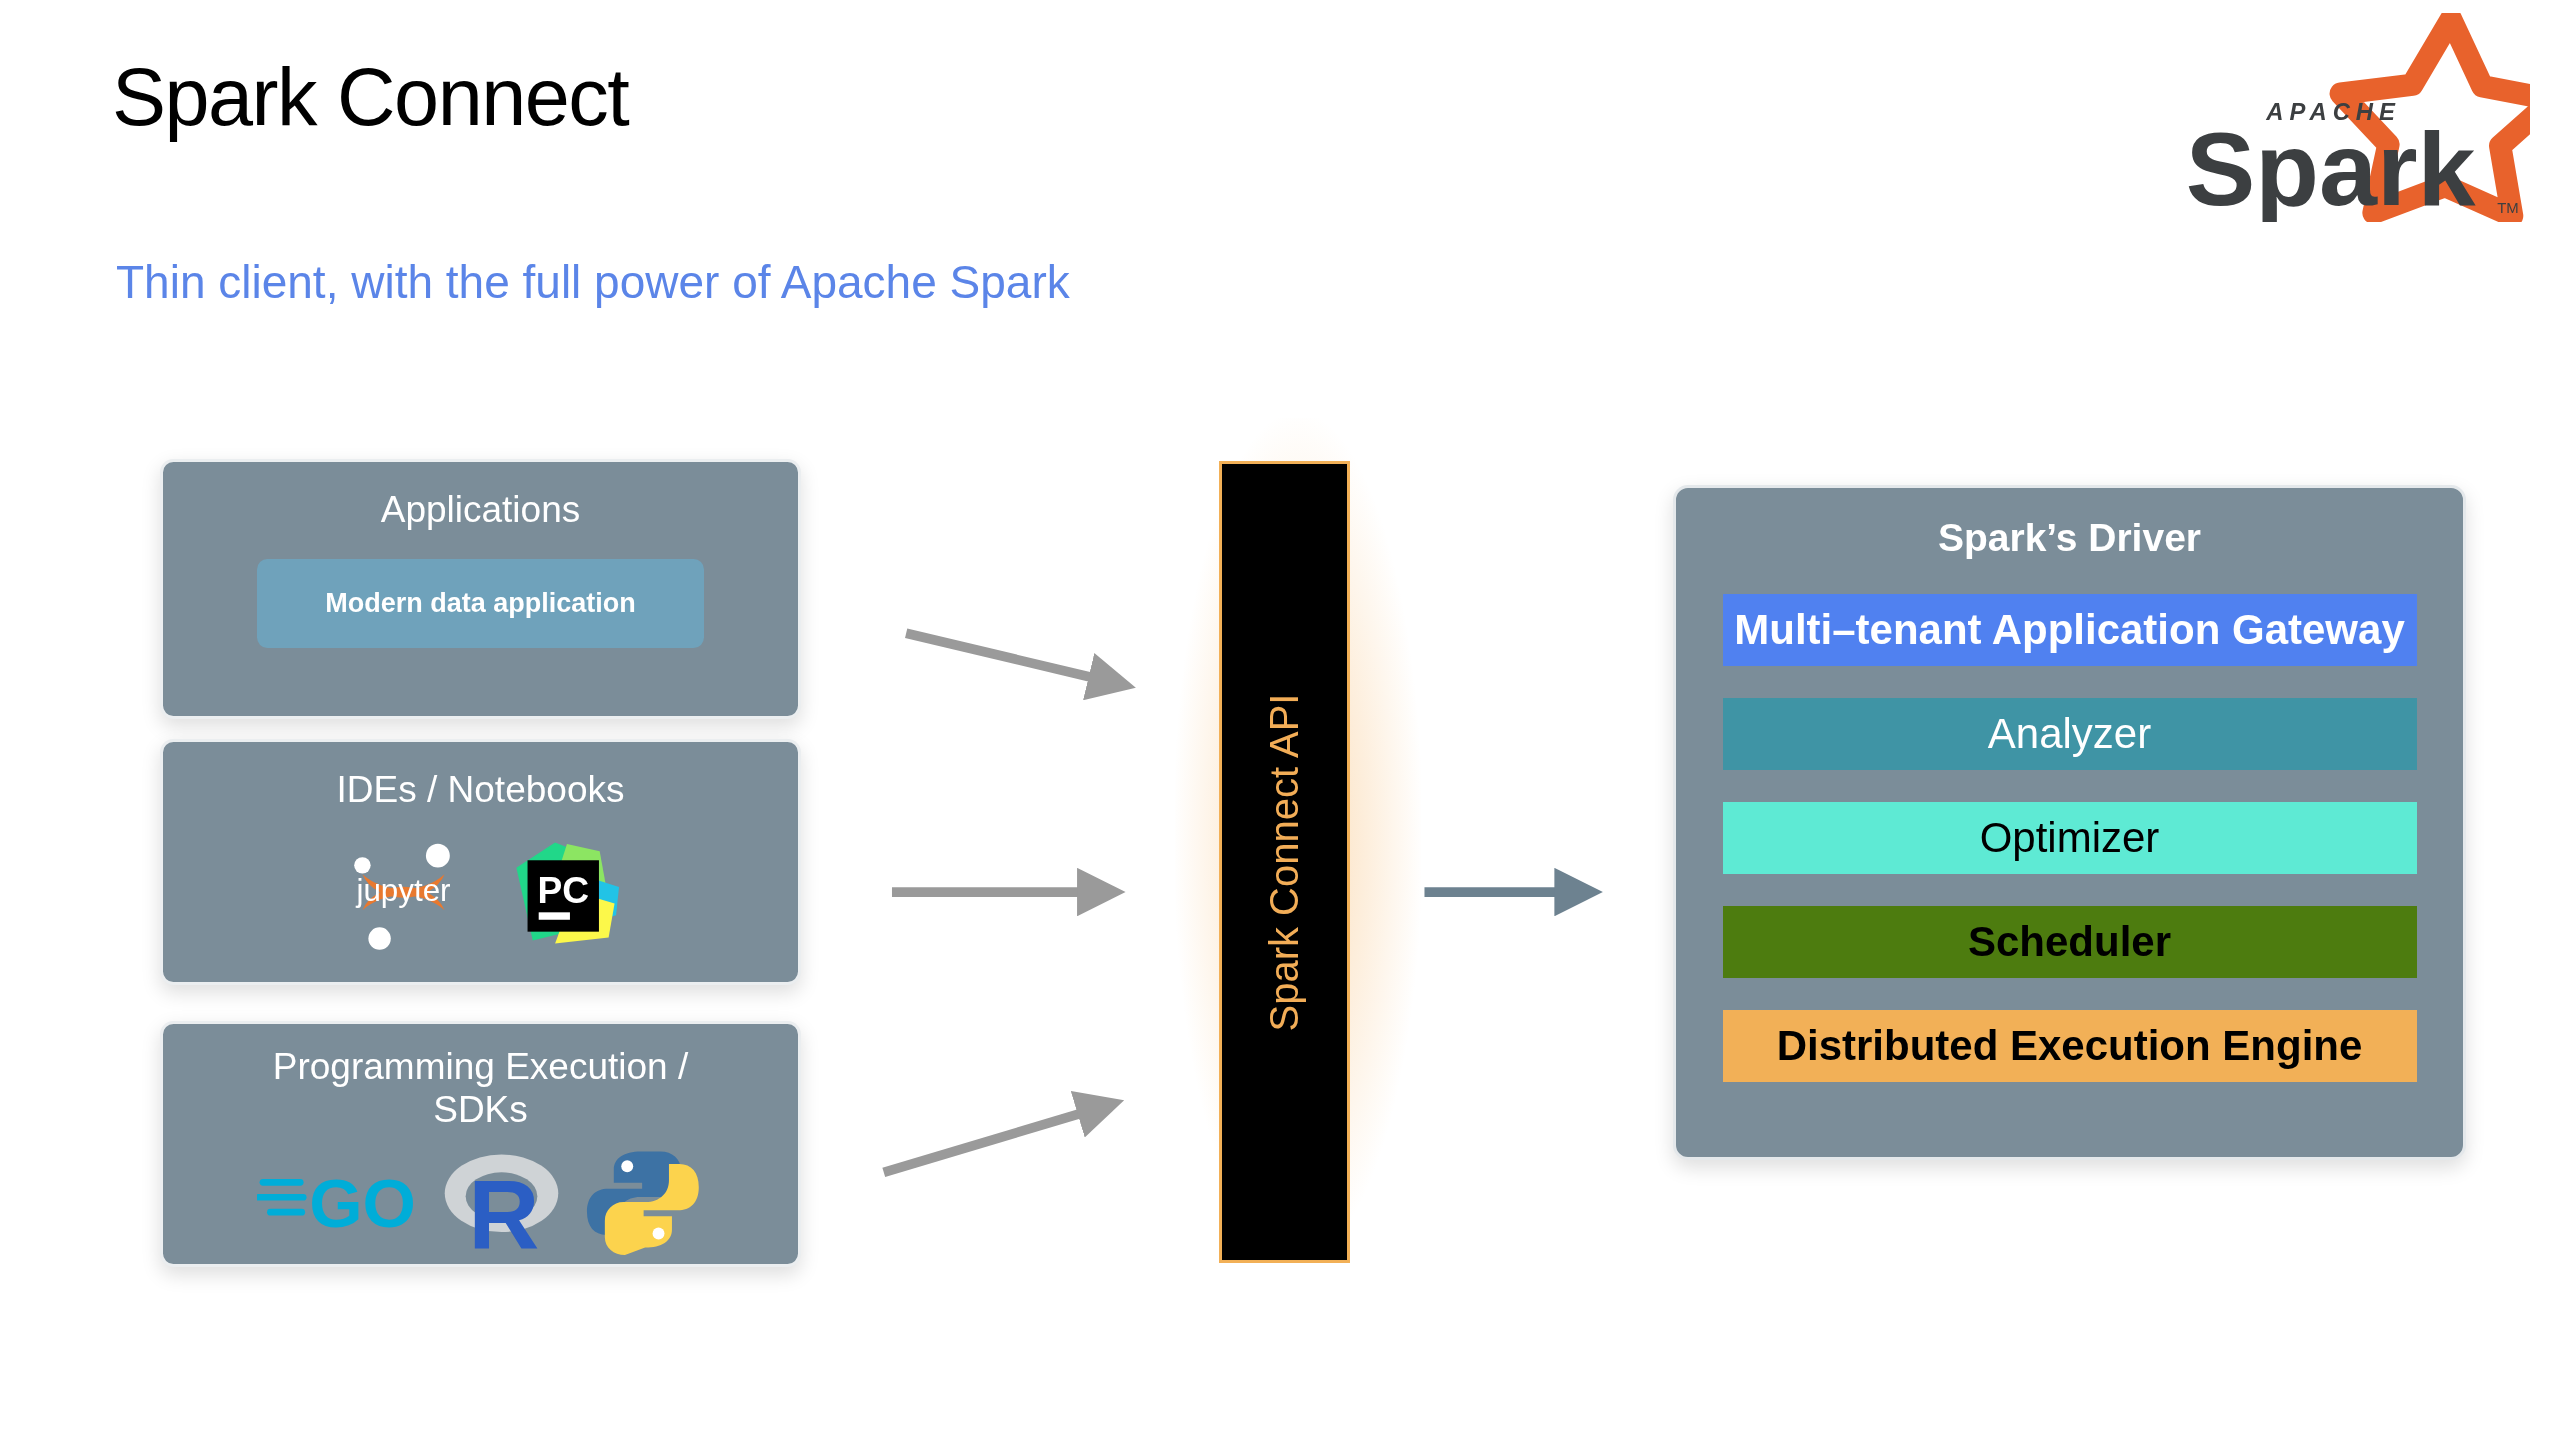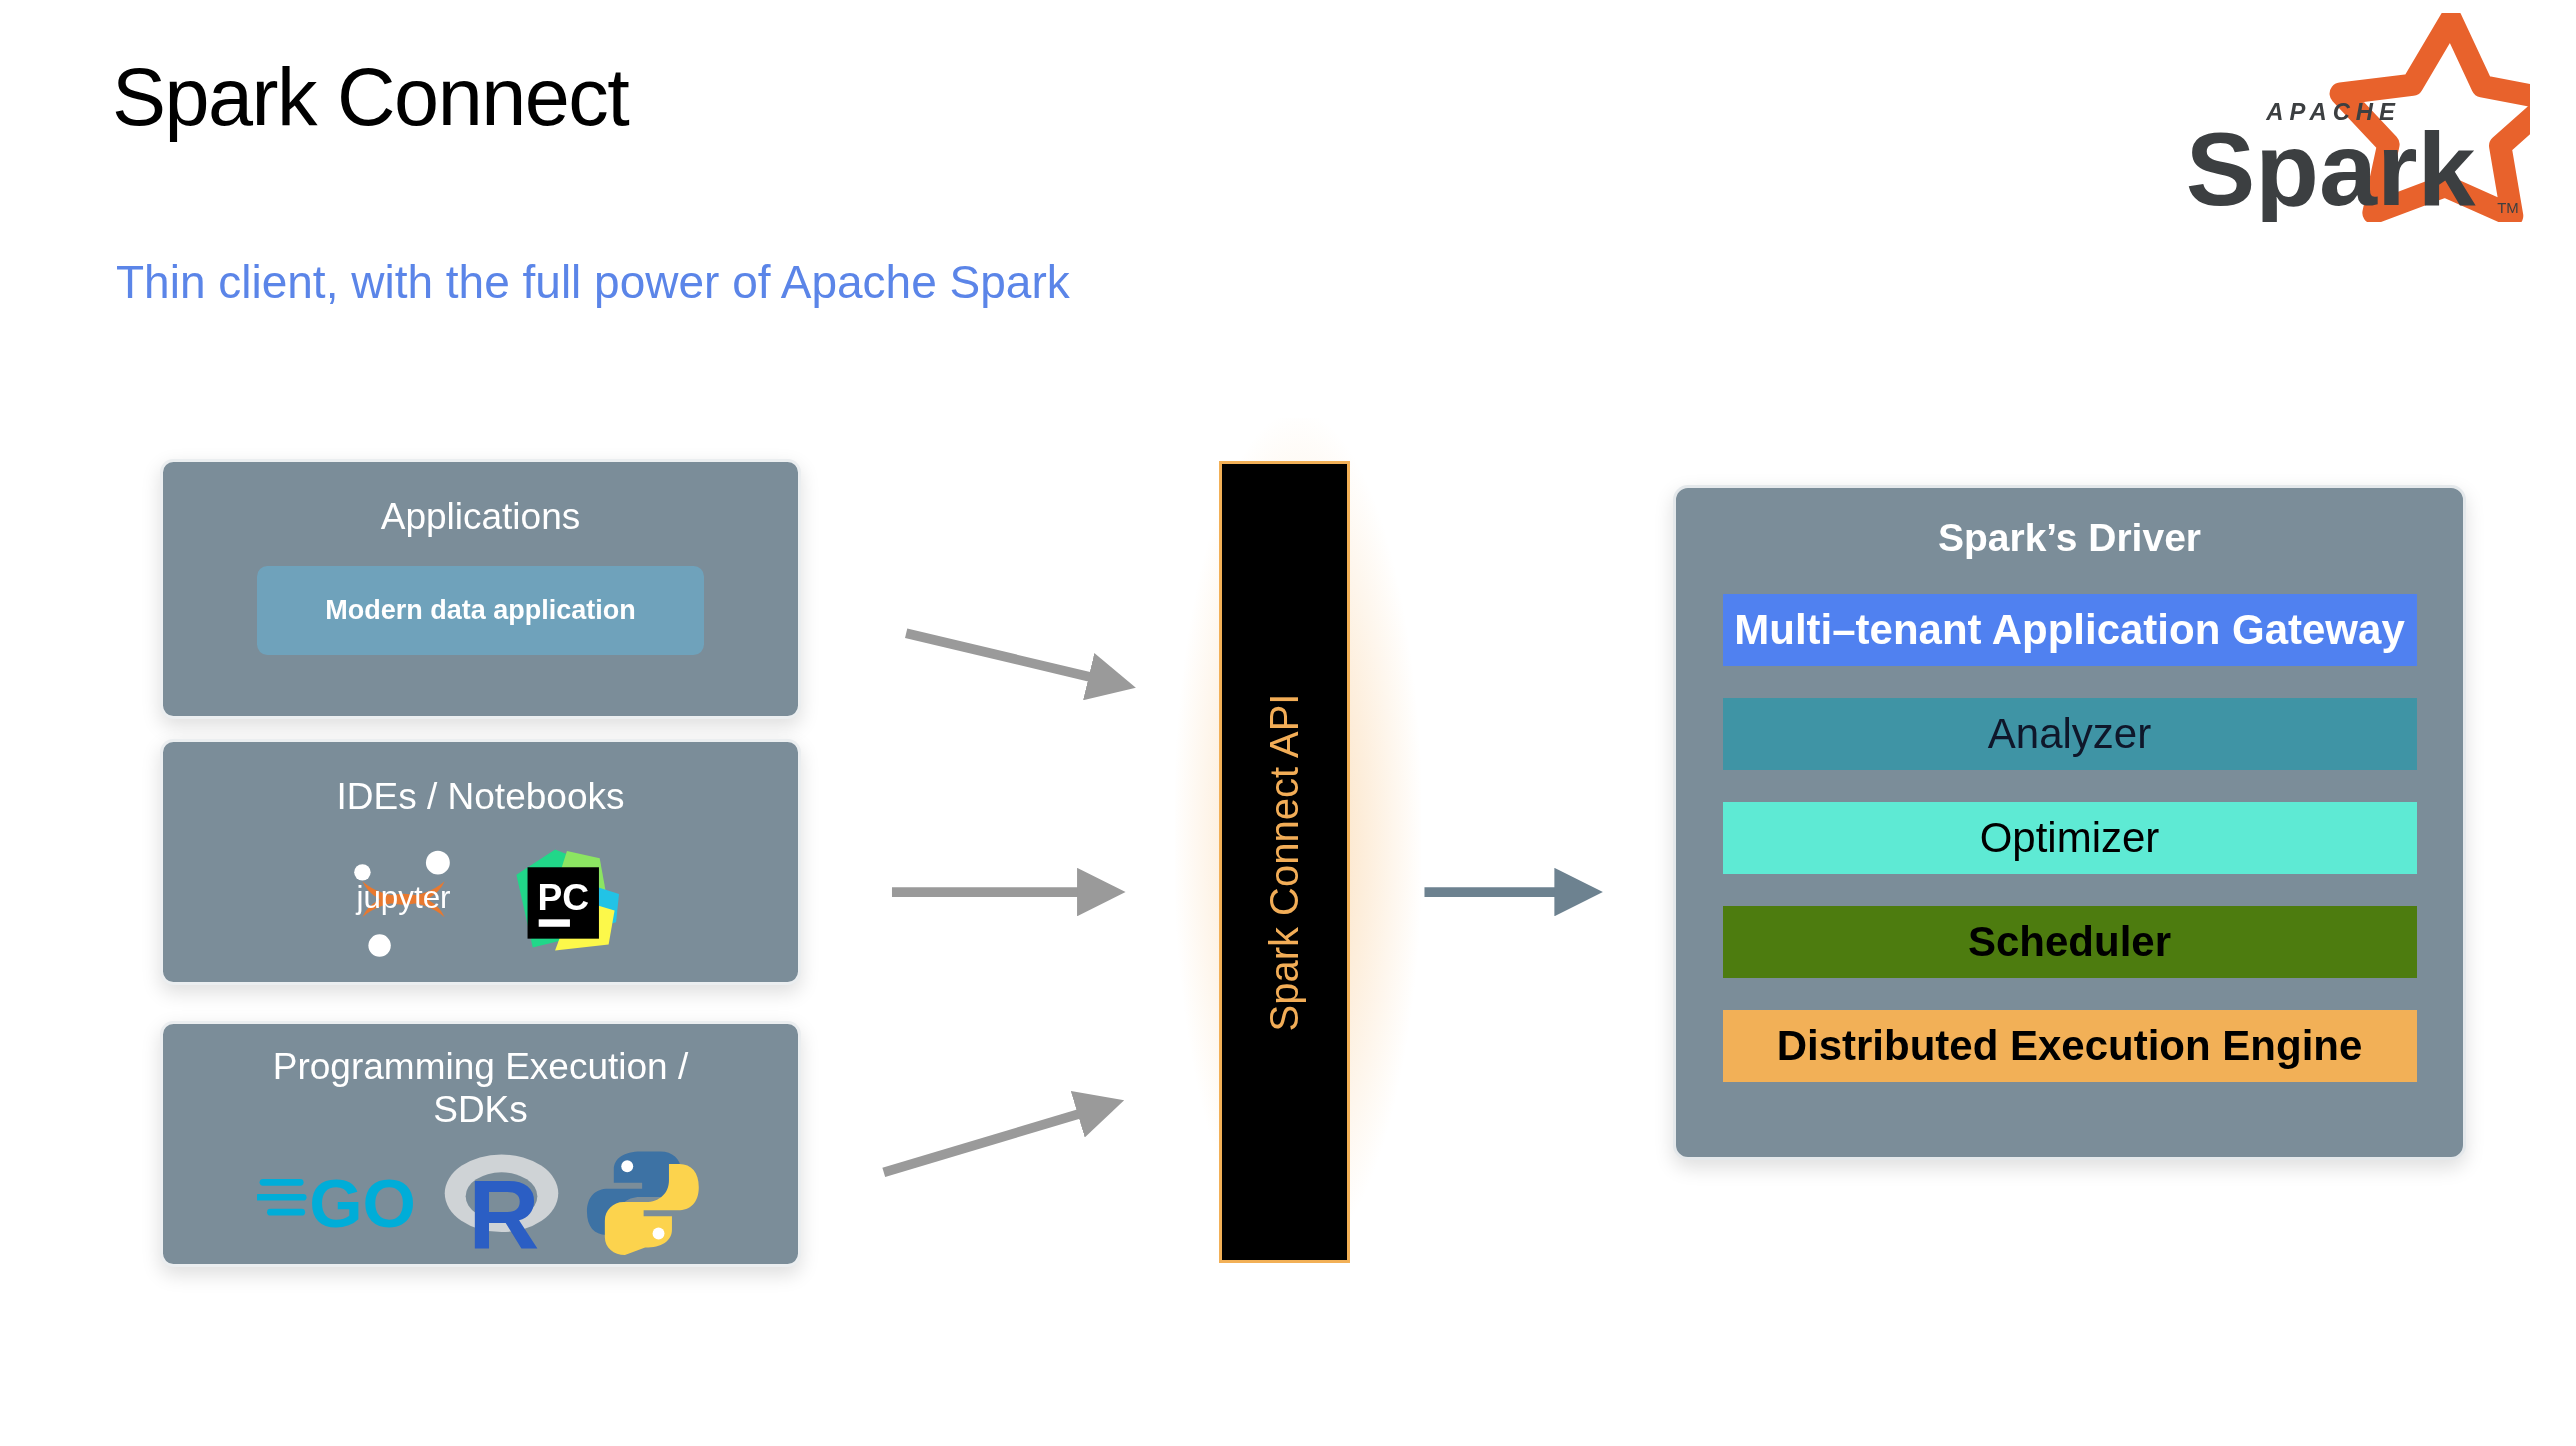--- a/index.html
+++ b/index.html
@@ -53,21 +53,21 @@
   #card-applications { top: 459px;  height: 260px; }
   #card-ides         { top: 739px;  height: 246px; }
   #card-languages    { top: 1021px; height: 246px; }
 
   .card-title {
     color: #ffffff;
     text-align: center;
     font-size: 37px;
     font-weight: 400;
     line-height: 1.14;
-    margin-top: 34px;
+    margin-top: 27px;
   }
   #card-languages .card-title { margin-top: 22.4px; }
 
   .inner-chip {
     margin: 28px auto 0 auto;
     width: 447px; height: 89px;
     background: #6fa2bb;
     border-radius: 10.4px;
     display: flex; align-items: center; justify-content: center;
     color: #ffffff;
@@ -246,21 +246,21 @@
 <div id="connect-bar">
   <span id="connect-bar-label">Spark Connect API</span>
 </div>
 
 <div id="driver-panel">
   <div id="driver-title">Spark’s Driver</div>
   <div id="driver-rows">
     <div class="driver-row" style="background:#5081f0;color:#ffffff;font-weight:700;">
       <span>Multi–tenant Application Gateway</span>
     </div>
-    <div class="driver-row" style="background:#3f94a5;color:#0f172a;">
+    <div class="driver-row" style="background:#3f94a5;color:#ffffff;">
       <span>Analyzer</span>
     </div>
     <div class="driver-row" style="background:#5eead4;color:#000000;">
       <span>Optimizer</span>
     </div>
     <div class="driver-row" style="background:#4d7c0f;color:#000000;font-weight:700;">
       <span>Scheduler</span>
     </div>
     <div class="driver-row" style="background:#f2b057;color:#000000;font-weight:700;">
       <span>Distributed Execution Engine</span>

